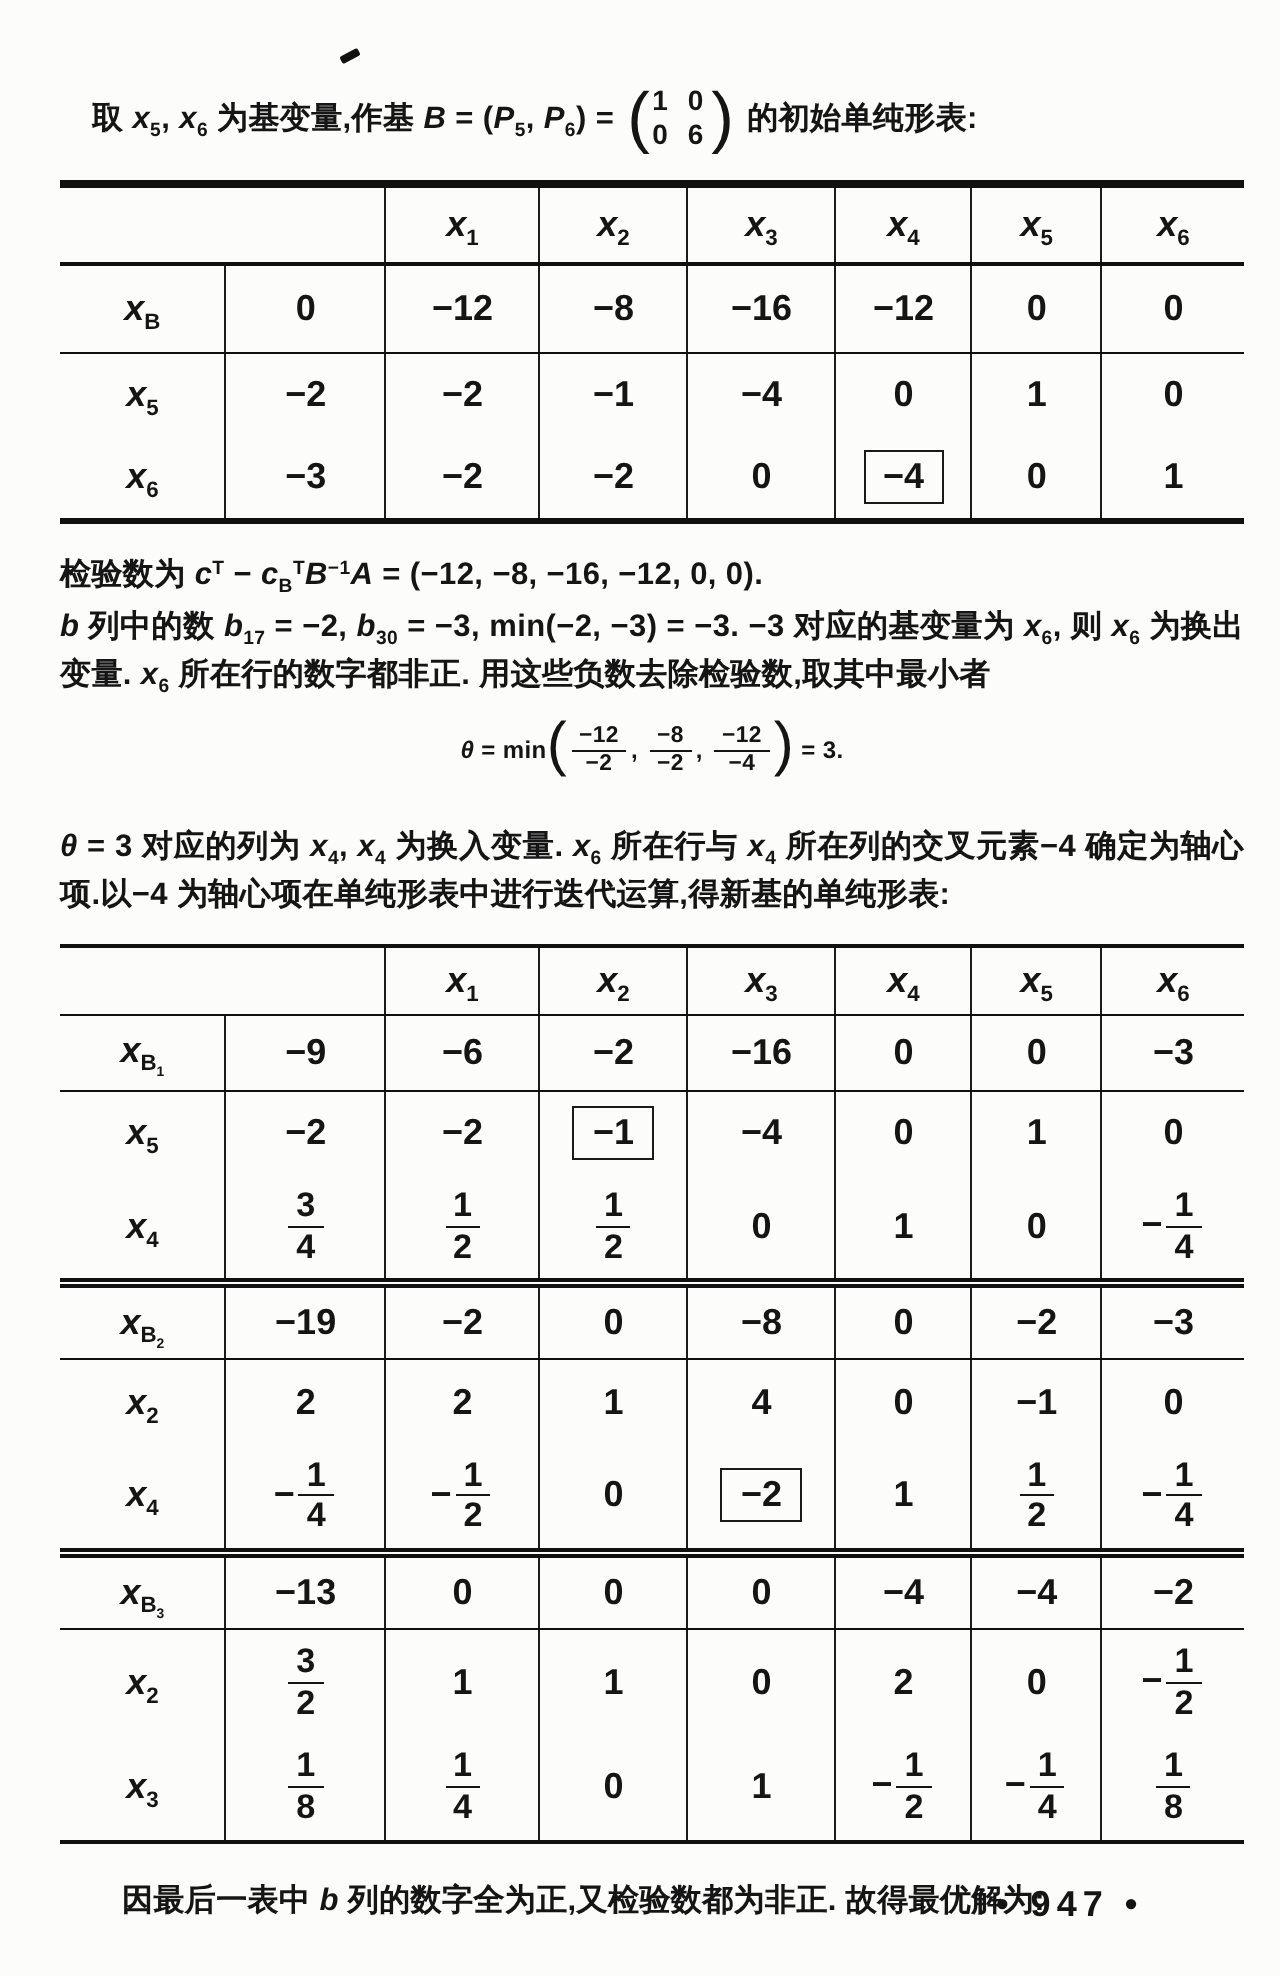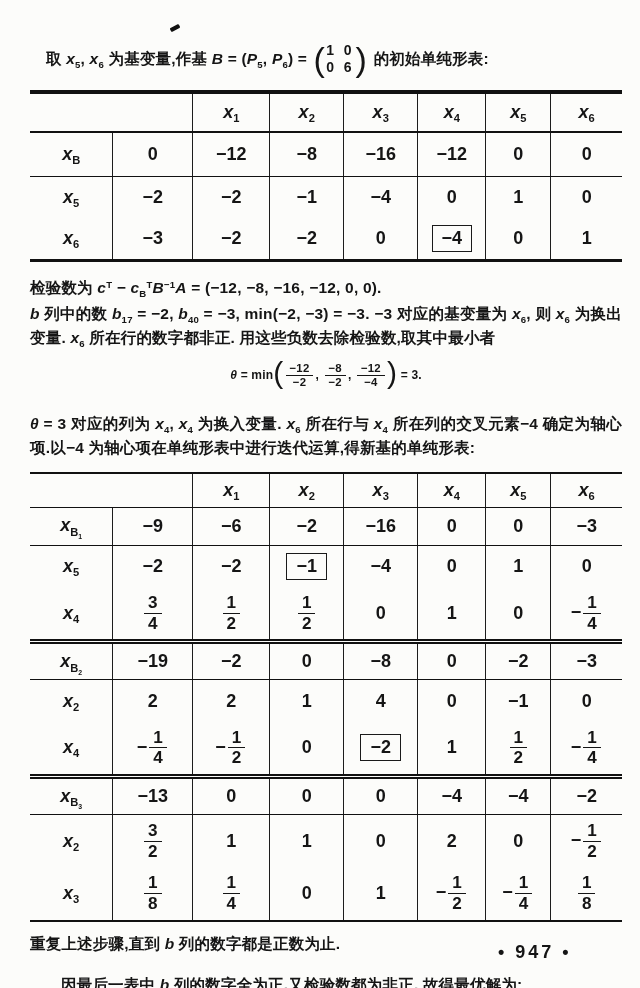--- a/index.html
+++ b/index.html
@@ -131,21 +131,21 @@
               <td><span class="boxed">−4</span></td>
               <td>0</td>
               <td>1</td>
             </tr>
           </tbody>
         </table>
       </div>
 
     <div class="para p-check">检验数为 <span class="bi">c</span><sup>T</sup> − <span class="bi">c</span><sub>B</sub><sup>T</sup><span class="bi">B</span><sup>−1</sup><span class="bi">A</span> = (−12, −8, −16, −12, 0, 0).</div>
 
-    <div class="para p-b"><span class="bi">b</span> 列中的数 <span class="bi">b</span><sub>17</sub> = −2, <span class="bi">b</span><sub>40</sub> = −3, min(−2, −3) = −3. −3 对应的基变量为 <span class="bi">x</span><sub>6</sub>, 则 <span class="bi">x</span><sub>6</sub> 为换出变量. <span class="bi">x</span><sub>6</sub> 所在行的数字都非正. 用这些负数去除检验数,取其中最小者</div>
+    <div class="para p-b"><span class="bi">b</span> 列中的数 <span class="bi">b</span><sub>17</sub> = −2, <span class="bi">b</span><sub>30</sub> = −3, min(−2, −3) = −3. −3 对应的基变量为 <span class="bi">x</span><sub>6</sub>, 则 <span class="bi">x</span><sub>6</sub> 为换出变量. <span class="bi">x</span><sub>6</sub> 所在行的数字都非正. 用这些负数去除检验数,取其中最小者</div>
 
     <div class="para p-theta"><span class="bi">θ</span> = min<span class="bigp l"></span><span class="frac">
           <span class="fn">−12</span>
           <span class="fd">−2</span>
         </span>, <span class="frac">
           <span class="fn">−8</span>
           <span class="fd">−2</span>
         </span>, <span class="frac">
           <span class="fn">−12</span>
           <span class="fd">−4</span>
@@ -309,20 +309,19 @@
                 </span></td>
               <td><span class="frac">
                   <span class="fn">1</span>
                   <span class="fd">8</span>
                 </span></td>
             </tr>
           </tbody>
         </table>
       </div>
 
-    <div class="para p-close1">重复上述步骤,直到 <span class="bi">b</span> 列的数字都是正数为止.</div>
 
     <div class="para p-close2">因最后一表中 <span class="bi">b</span> 列的数字全为正,又检验数都为非正. 故得最优解为:</div>
 
   </div>
 
   <div class="page-num">• 947 •</div>
 </div>
 
 </body></html>

